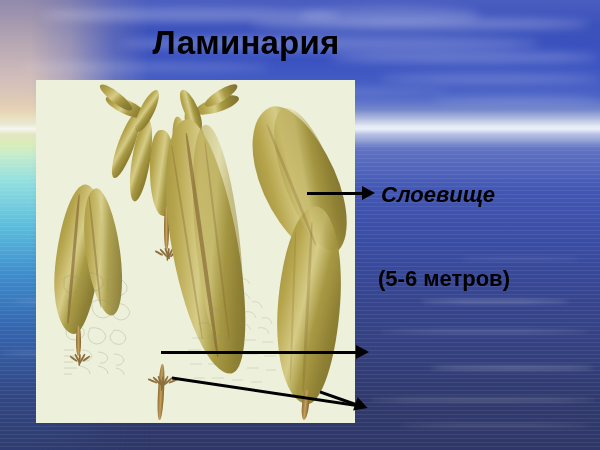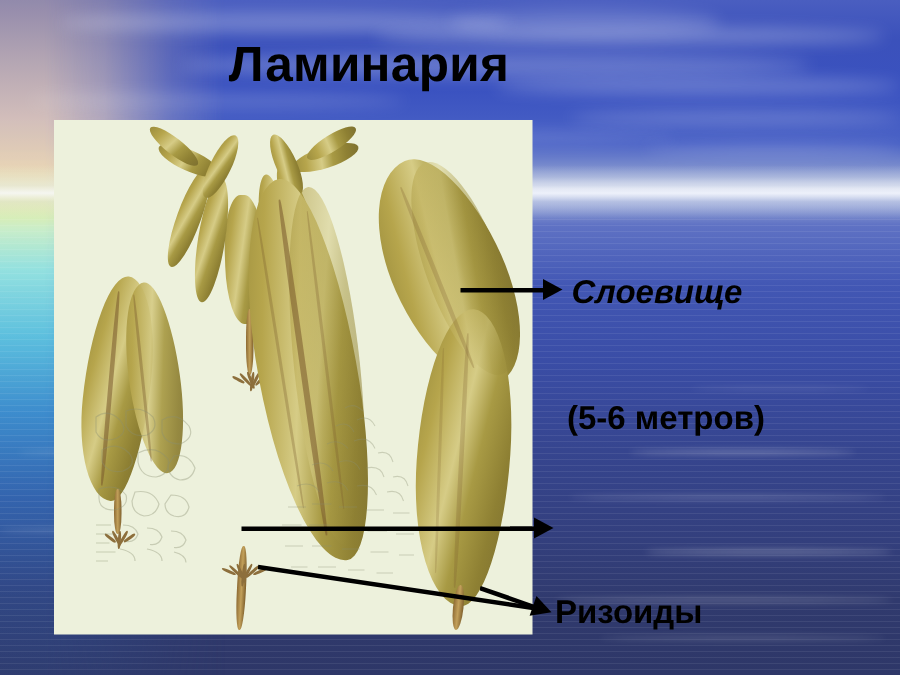--- a/index.html
+++ b/index.html
@@ -308,15 +308,14 @@
     <svg width="44" height="24" viewBox="0 0 44 24">
       <line x1="0" y1="2" x2="40" y2="16" stroke="#000" stroke-width="3"></line>
     </svg>
   </div>
   <div class="arrow-head" style="left:355px;top:399px;transform:rotate(19deg);"></div>
 
   <div class="label" style="left:381px;top:182px;font-style:italic;">Слоевище</div>
   <div class="label" style="left:378px;top:226px;margin-top:40px;">(5-6 метров)</div>
 
 
-  <div class="label" style="left:370px;top:395px;">Ризоиды</div>
 
 </div>
 
 </body></html>

